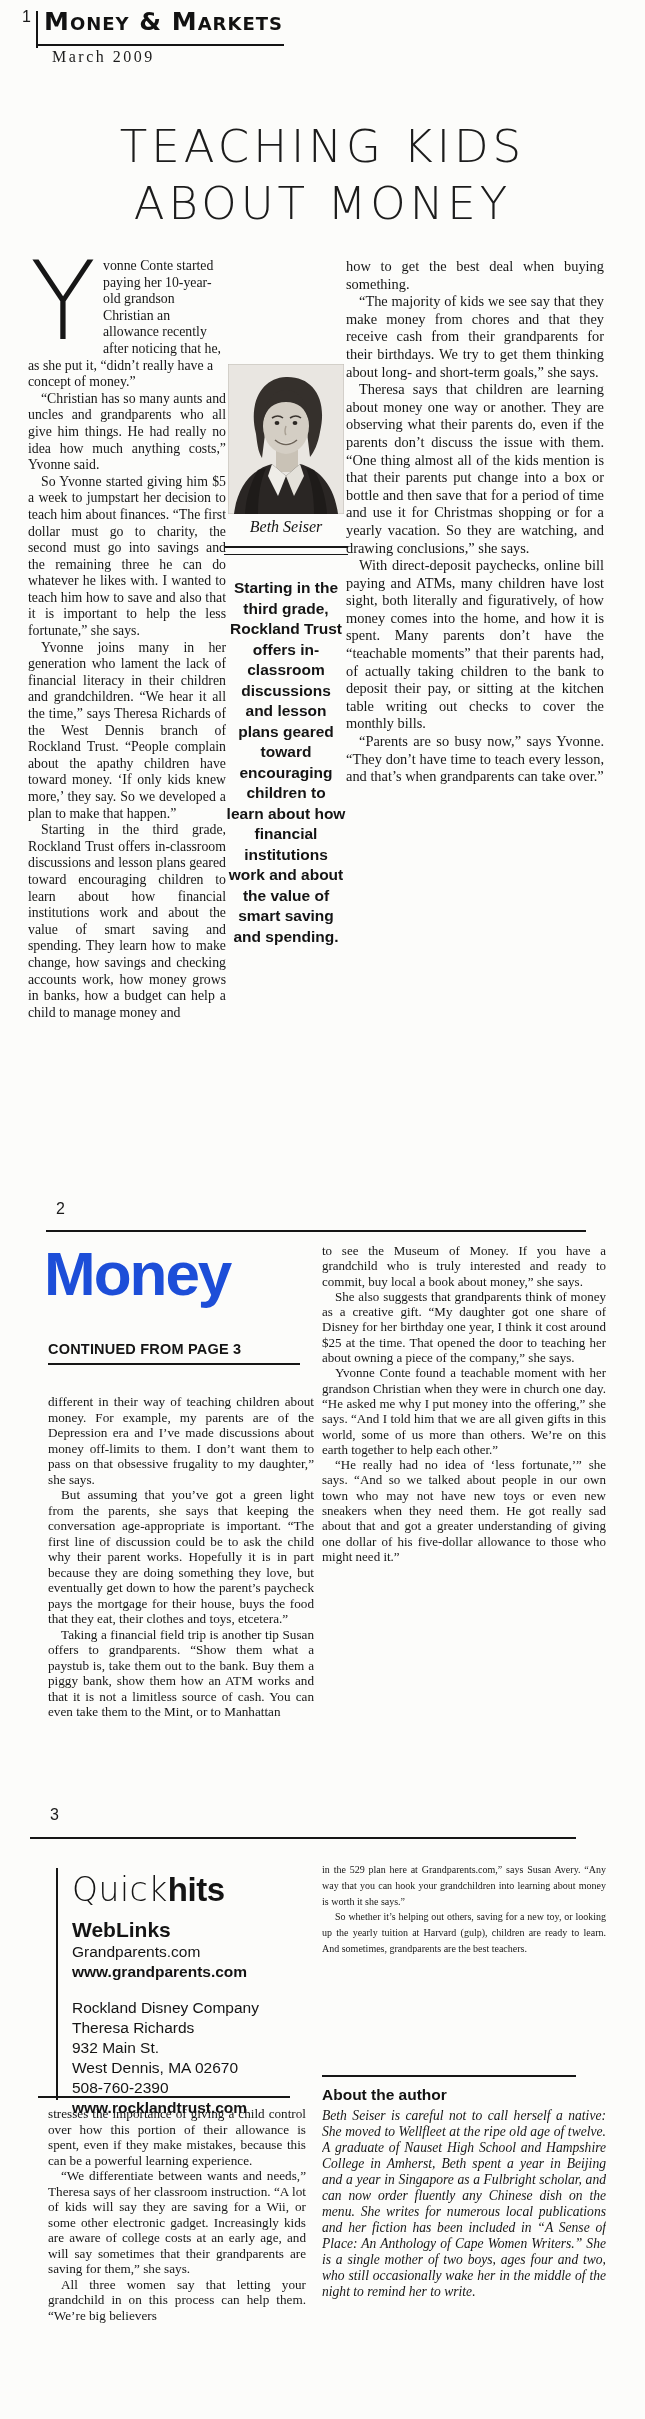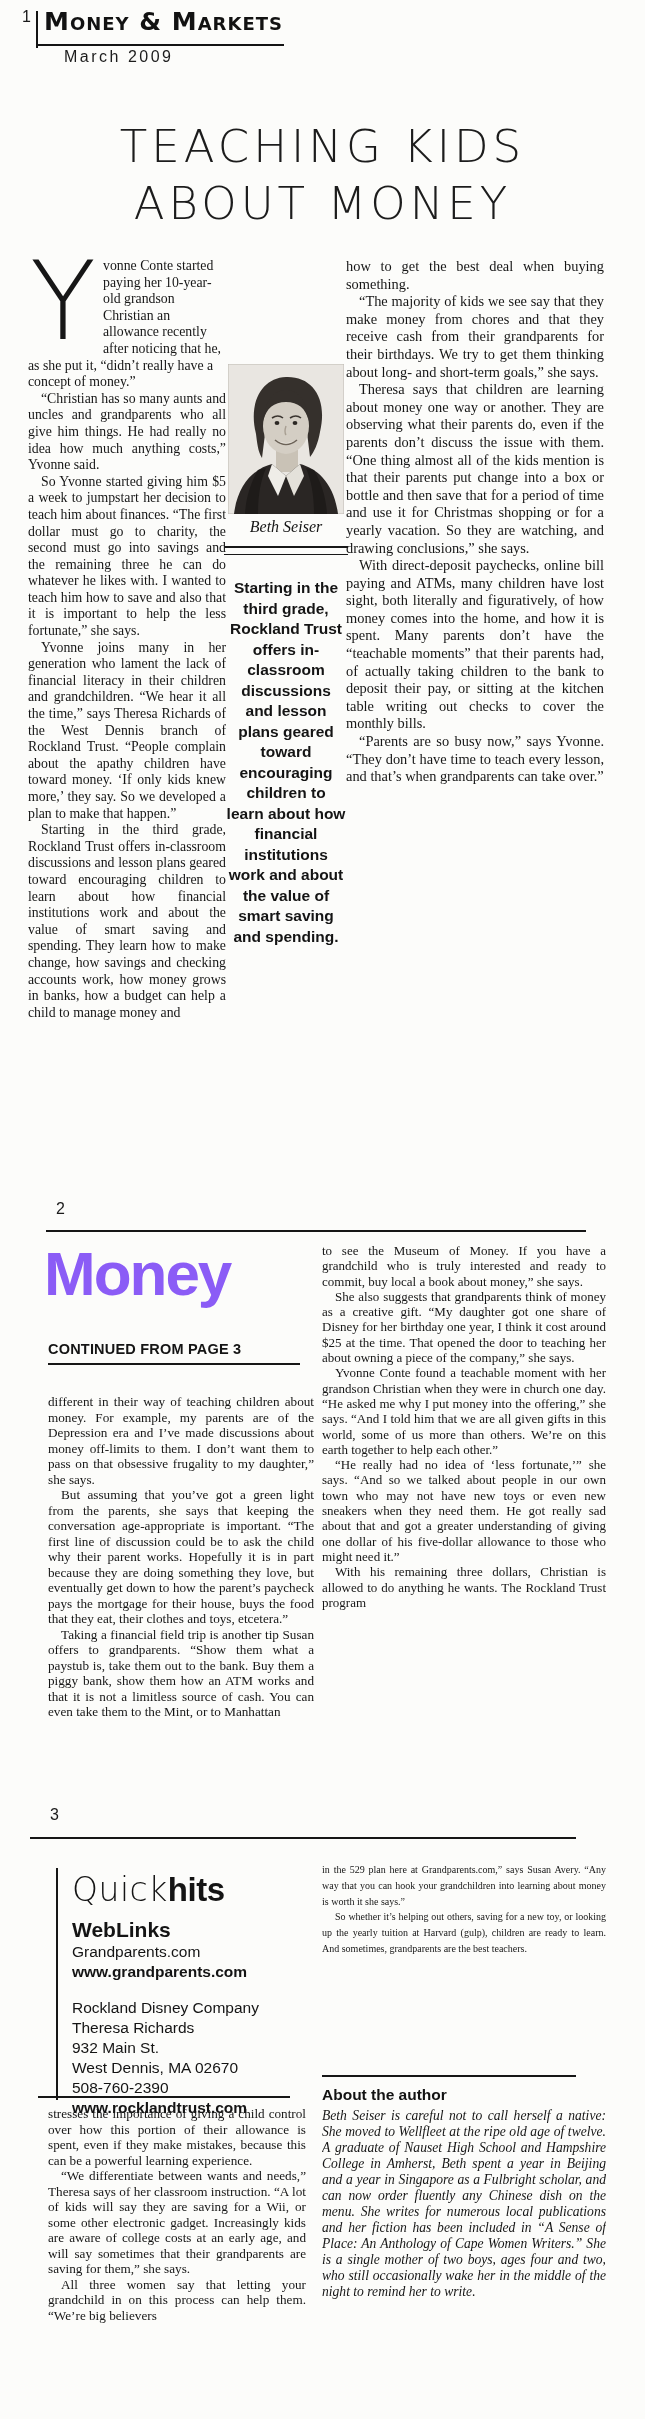--- a/index.html
+++ b/index.html
@@ -9,21 +9,21 @@
   p{margin:0;text-align:justify;text-indent:13px;}
   p.first{text-indent:0;}
 
   
   .pg-marker{font-family:"Liberation Sans",sans-serif;font-size:16px;color:#1a1a1a;}
   #pg1{left:22px;top:8px;}
   #mast-bar{left:36px;top:11px;width:2px;height:37px;background:#141414;}
   #masthead{left:44px;top:7px;font-family:"DejaVu Sans","Liberation Sans",sans-serif;
             font-weight:600;font-size:25px;letter-spacing:1px;font-variant:small-caps;color:#121212;}
   #mast-rule{left:38px;top:44px;width:246px;height:2px;background:#141414;}
-  #issue-date{left:64px;top:48px;font-family:Liberation Sans, sans-serif;font-size:16px;
+  #issue-date{left:52px;top:48px;font-family:Liberation Serif, serif;font-size:16px;
               letter-spacing:2.5px;color:#1c1c1c;}
 
   
   #headline{left:0;top:78px;width:645px;text-align:center;
             font-family:"DejaVu Sans",sans-serif;font-weight:200;font-size:45px;
             letter-spacing:4px;line-height:57px;color:#1c1c1c;margin-top:40px;}
 
   
   #s1-left{left:28px;top:258px;width:198px;font-size:13.8px;line-height:16.6px;max-height:930px;overflow:hidden;}
   #drop-cap{float:left;font-family:"DejaVu Sans",sans-serif;font-weight:200;font-size:108px;
@@ -35,21 +35,21 @@
   #photo svg{display:block;}
   #photo-caption{left:222px;top:518px;width:128px;text-align:center;font-style:italic;font-size:16px;}
   #caption-rule{left:224px;top:546px;width:124px;height:6px;border-top:2px solid #181818;border-bottom:1px solid #181818;}
   #pull-quote{left:226px;top:578px;width:120px;text-align:center;
               font-family:"Liberation Sans",sans-serif;font-weight:700;font-size:15.5px;line-height:20.5px;color:#141414;}
 
   
   #pg2{left:56px;top:1200px;}
   #d2-rule{left:46px;top:1230px;width:540px;height:2px;background:#161616;}
   #money-headline{left:44px;top:1243px;font-family:"Liberation Sans",sans-serif;font-weight:700;
-                  font-size:62px;letter-spacing:-2px;line-height:1;color:#8b5cf6;text-align:center;}
+                  font-size:62px;letter-spacing:-2px;line-height:1;color:#1d4ed8;text-align:center;}
   #continued{left:48px;top:1341px;font-family:"Liberation Sans",sans-serif;font-weight:700;
              font-size:14.5px;letter-spacing:.2px;color:#141414;}
   #continued-rule{left:48px;top:1363px;width:252px;height:2px;background:#161616;}
   #s2-left{left:48px;top:1374px;width:266px;font-size:13.2px;line-height:15.5px;max-height:452px;overflow:hidden;margin-top:20px;}
   #s2-right{left:322px;top:1243px;width:284px;font-size:13px;line-height:15.3px;max-height:584px;overflow:hidden;}
 
   
   #pg3{left:50px;top:1806px;}
   #d3-rule{left:30px;top:1837px;width:546px;height:2px;background:#161616;}
   #qh-vline{left:56px;top:1868px;width:2px;height:232px;background:#161616;}
@@ -145,21 +145,20 @@
   <div class="abs" id="s2-left">
     <p class="first">different in their way of teaching children about money. For example, my parents are of the Depression era and I’ve made discussions about money off-limits to them. I don’t want them to pass on that obsessive frugality to my daughter,” she says.</p>
     <p>But assuming that you’ve got a green light from the parents, she says that keeping the conversation age-appropriate is important. “The first line of discussion could be to ask the child why their parent works. Hopefully it is in part because they are doing something they love, but eventually get down to how the parent’s paycheck pays the mortgage for their house, buys the food that they eat, their clothes and toys, etcetera.”</p>
     <p>Taking a financial field trip is another tip Susan offers to grandparents. “Show them what a paystub is, take them out to the bank. Buy them a piggy bank, show them how an ATM works and that it is not a limitless source of cash. You can even take them to the Mint, or to Manhattan</p>
   </div>
   <div class="abs" id="s2-right">
     <p class="first">to see the Museum of Money. If you have a grandchild who is truly interested and ready to commit, buy local a book about money,” she says.</p>
     <p>She also suggests that grandparents think of money as a creative gift. “My daughter got one share of Disney for her birthday one year, I think it cost around $25 at the time. That opened the door to teaching her about owning a piece of the company,” she says.</p>
     <p>Yvonne Conte found a teachable moment with her grandson Christian when they were in church one day. “He asked me why I put money into the offering,” she says. “And I told him that we are all given gifts in this world, some of us more than others. We’re on this earth together to help each other.”</p>
     <p>“He really had no idea of ‘less fortunate,’” she says. “And so we talked about people in our own town who may not have new toys or even new sneakers when they need them. He got really sad about that and got a greater understanding of giving one dollar of his five-dollar allowance to those who might need it.”</p>
-    <p>With his remaining three dollars, Christian is allowed to do anything he wants. The Rockland Trust program</p>
   </div>
 
   <div class="abs pg-marker" id="pg3">3</div>
   <div class="abs" id="d3-rule"></div>
 
   <div class="abs" id="qh-vline"></div>
   <div class="abs" id="qh-box">
     <div class="qh-title">
       <span class="qh-quick">Quick</span><span class="qh-hits">hits</span>
     </div>

